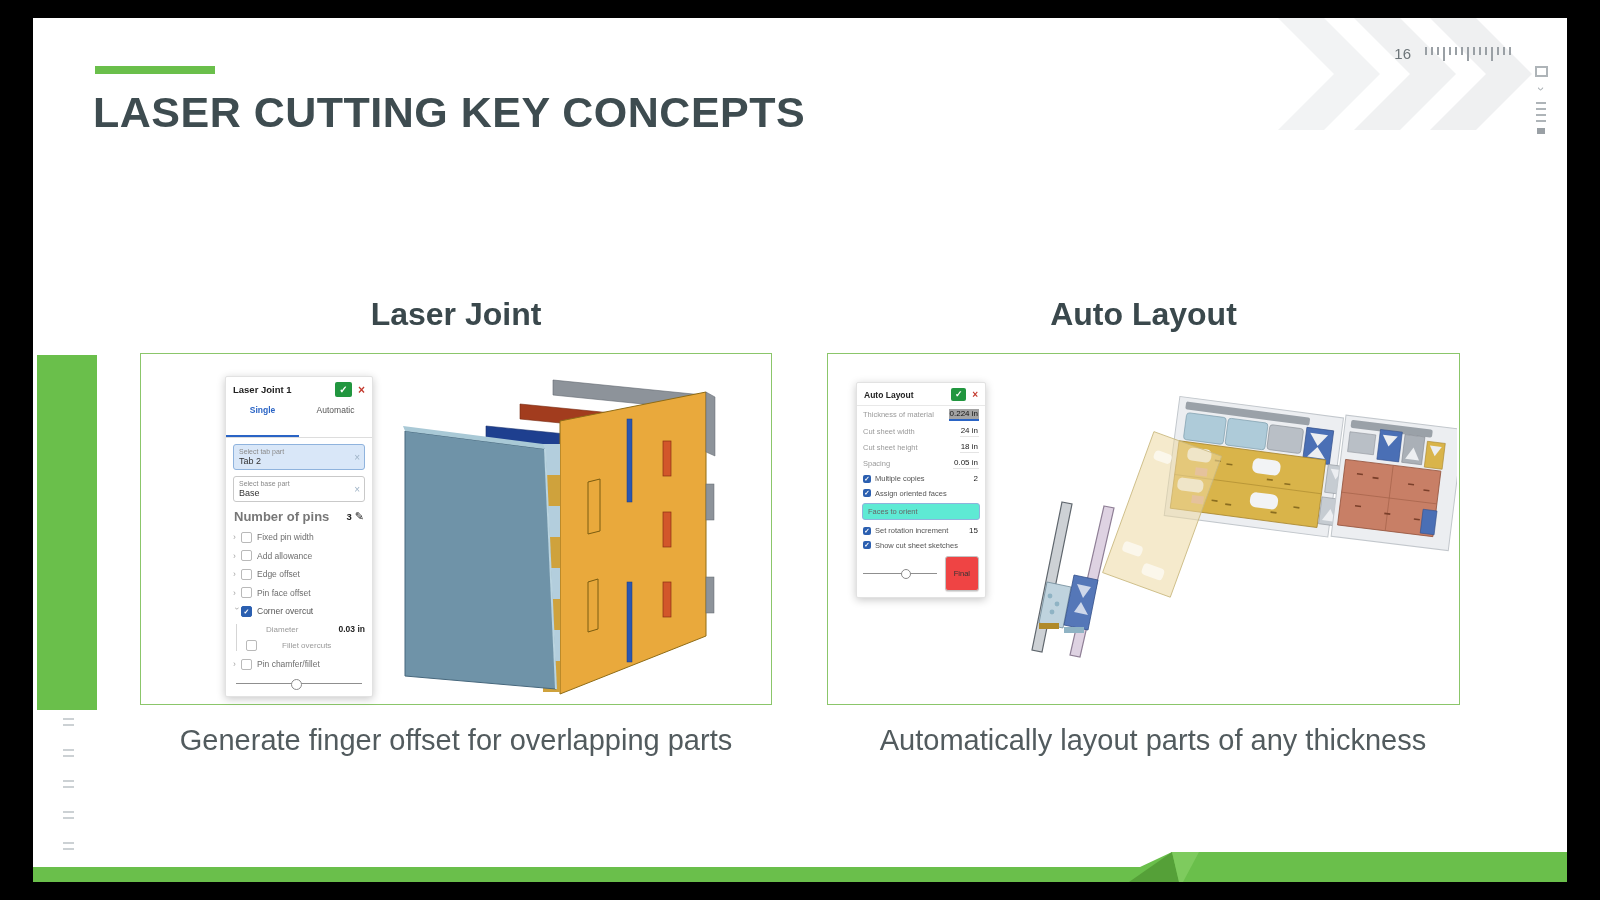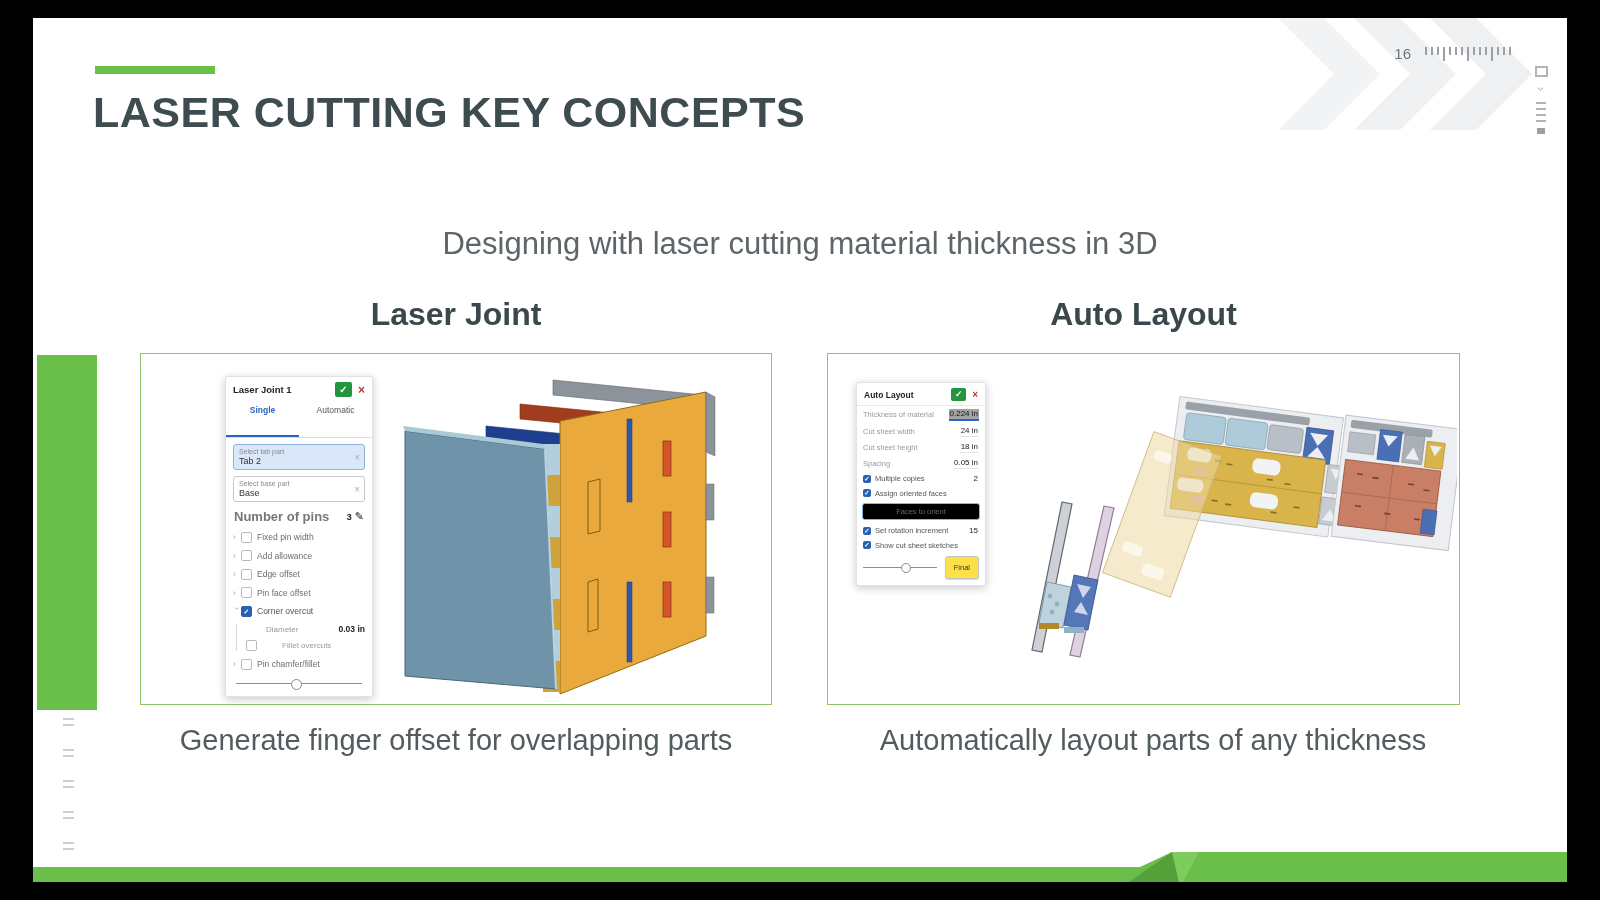--- a/index.html
+++ b/index.html
@@ -79,28 +79,28 @@
   .slider .handle{position:absolute;top:0;width:9px;height:9px;border-radius:50%;background:#fff;border:1.5px solid #8a8a8a;}
 
   
   .arow{display:flex;align-items:center;padding:2.5px 6px;}
   .a-label{flex:1;font-size:7.5px;color:#9a9a9a;}
   .a-label.dark{color:#555;}
   .a-val{font-size:8px;color:#222;border-bottom:1px solid #e4e4e4;padding:0 1px 1px 1px;}
   .a-val.sel{background:#a3a3a3;border-bottom:2px solid #2a64c5;color:#111;}
   .acb{width:8px;height:8px;border-radius:2px;margin-right:4px;flex:none;background:#2b5fb0;color:#fff;
        font-size:6.5px;line-height:8px;text-align:center;font-weight:bold;}
-  .faces-box{margin:3px 5px;border:1px solid #8fb3dd;background:#000000;border-radius:3px;
-             padding:3px 5px;font-size:7.5px;color:#666;text-align:center;}
+  .faces-box{margin:3px 5px;border:1px solid #8fb3dd;background:#5eead4;border-radius:3px;
+             padding:3px 5px;font-size:7.5px;color:#666;}
   .a-bottom{display:flex;align-items:center;padding:4px 6px 6px 6px;}
   .a-slider{position:relative;flex:1;height:9px;margin-right:8px;}
   .a-slider .track{position:absolute;left:0;right:0;top:3.5px;border-top:1.5px solid #8f8f8f;}
   .a-slider .handle{position:absolute;top:0;left:52%;width:8px;height:8px;border-radius:50%;background:#fff;border:1.5px solid #8a8a8a;}
-  .final-btn{font-size:7.5px;color:#333;background:#fde047;border:1px solid #c3c3c3;border-radius:3px;
-             padding:6px 8px;box-shadow:0 1px 1px rgba(0,0,0,.15);}
+  .final-btn{font-size:7.5px;color:#333;background:#ef4444;border:1px solid #c3c3c3;border-radius:3px;
+             padding:12px 8px;box-shadow:0 1px 1px rgba(0,0,0,.15);}
 
   .model-svg{position:absolute;}
 </style>
 </head>
 <body>
 
 <div class="slide">
 
   <svg class="top-chevrons" viewBox="0 0 280 118">
     <polygon points="0,0 46,0 102,56 46,112 0,112 56,56" fill="#f2f3f4"></polygon>
@@ -130,21 +130,20 @@
     <div class="chev-down">›</div>
     <div class="mini-dash"></div>
       <div class="mini-dash"></div>
       <div class="mini-dash"></div>
       <div class="mini-dash"></div>
     <div class="sq-filled"></div>
   </div>
 
   <div class="accent-bar" style="background:#6abf4b"></div>
   <div class="title">LASER CUTTING KEY CONCEPTS</div>
-  <div class="subtitle">Designing with laser cutting material thickness in 3D</div>
 
   <div class="heading left">Laser Joint</div>
   <div class="heading right">Auto Layout</div>
 
   <div class="side-bar" style="background:#6abf4b"></div>
   <div class="side-ticks">
     <div class="tick-group">
         <div></div>
         <div></div>
       </div>

